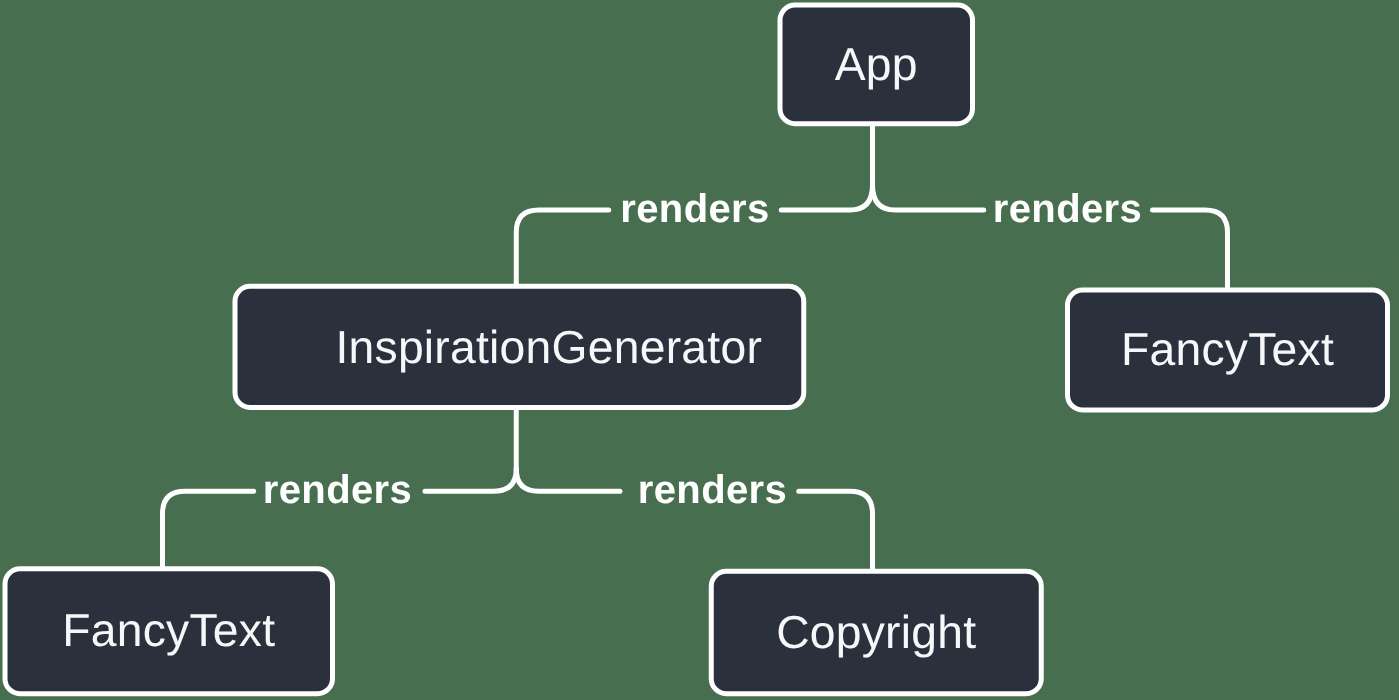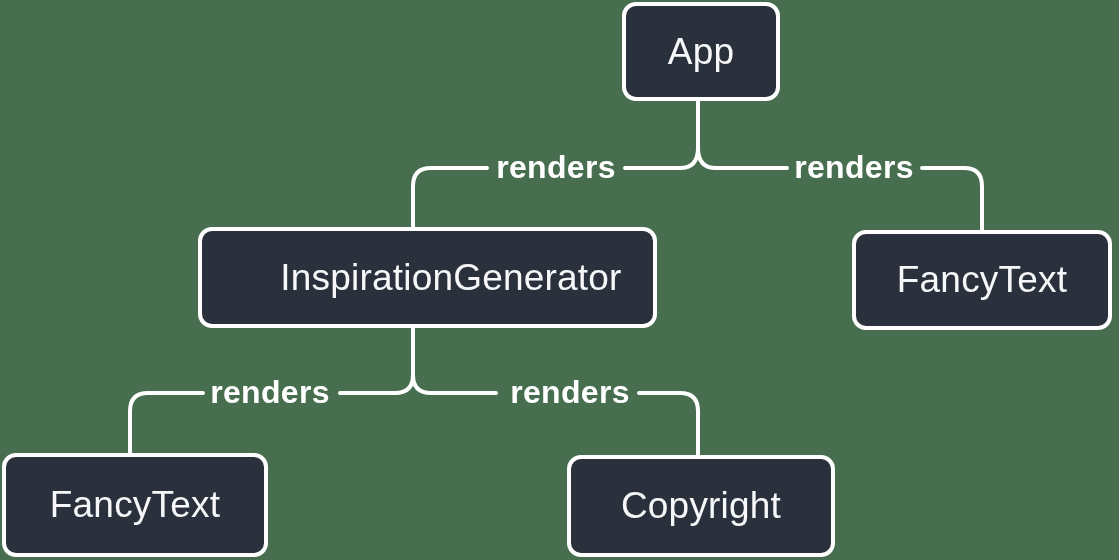--- a/index.html
+++ b/index.html
@@ -40,21 +40,21 @@
     color: var(--text);
     display: flex;
     align-items: center;
     justify-content: center;
     font-size: 37px;
     font-weight: 400;
     letter-spacing: 0.2px;
     white-space: nowrap;
   }
   .node-app                  { left: 622px; top: 2px;   width: 158px; height: 99px; }
-  .node-inspiration          { left: 198px; top: 227px; width: 459px; height: 101px; padding-left: 47px; }
+  .node-inspiration          { left: 186px; top: 227px; width: 459px; height: 101px; padding-left: 47px; }
   .node-fancytext-right      { left: 852px; top: 230px; width: 260px; height: 100px; }
   .node-fancytext-bottomleft { left: 2px;   top: 453px; width: 266px; height: 104px; }
   .node-copyright            { left: 567px; top: 455px; width: 268px; height: 102px; }
   .edge-label {
     position: absolute;
     transform: translate(-50%, -50%);
     color: var(--stroke);
     font-size: 32px;
     font-weight: 700;
     letter-spacing: 0.3px;

